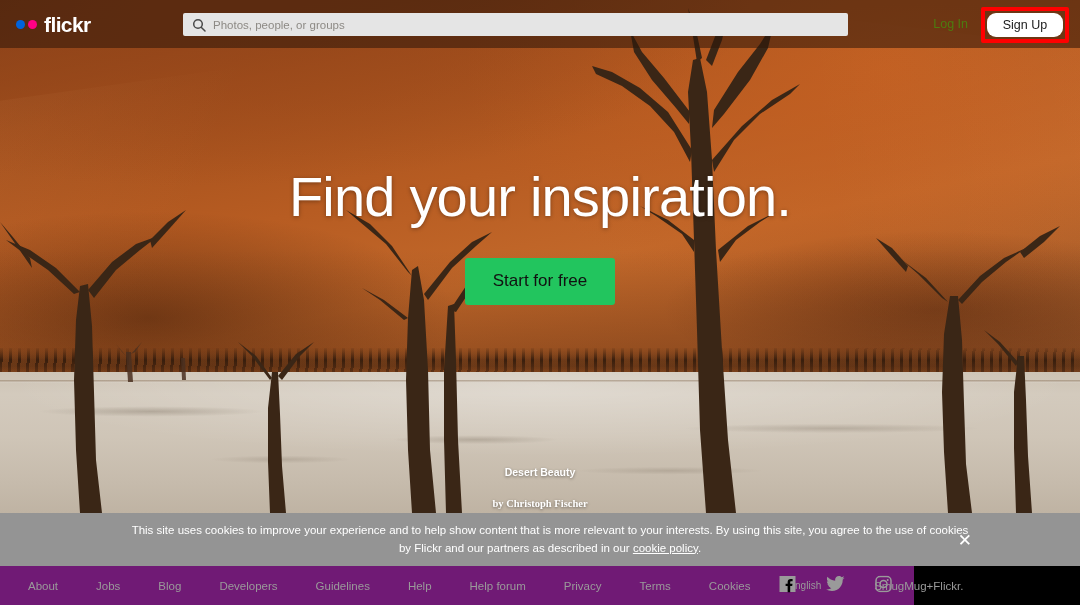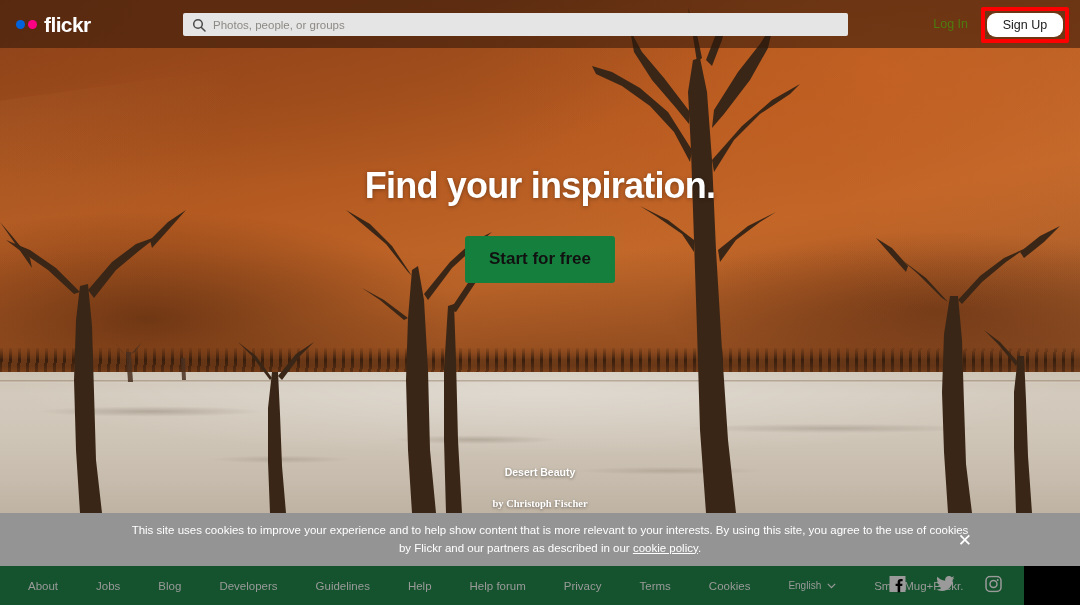--- a/index.html
+++ b/index.html
@@ -126,34 +126,34 @@
     pointer-events: none;
   }
 
   
   .hero-content {
     position: absolute; left: 0; top: 0; width: 1080px; height: 513px;
     display: flex; flex-direction: column; align-items: center;
     z-index: 20; pointer-events: none;
   }
   .hero-title {
-    margin-top: 166px; color: #ffffff; font-size: 36px; font-weight: bold;
+    margin-top: 166px; color: #ffffff; font-size: 56px; font-weight: normal;
     letter-spacing: -0.8px; text-shadow: 0 1px 4px rgba(0,0,0,.35);
     line-height: 1.1;
   }
   .hero-sub {
     margin-top: 16px; width: 500px; text-align: center;
     color: #ffffff; font-size: 20.5px; font-weight: bold;
     line-height: 1.32; letter-spacing: -0.2px;
     text-shadow: 0 1px 4px rgba(0,0,0,.35);
   }
   .cta-btn {
     margin-top: 30px; width: 150px; height: 47px;
-    background: #15803d; color: #111111; border: 0; border-radius: 3px;
-    font-family: "Liberation Sans", sans-serif; font-size: 17px; font-weight: bold;
+    background: #22c55e; color: #111111; border: 0; border-radius: 3px;
+    font-family: "Liberation Sans", sans-serif; font-size: 17px; font-weight: normal;
     cursor: pointer; pointer-events: auto;
     display: flex; align-items: center; justify-content: center;
   }
   .credit {
     position: absolute; left: 0; top: 466px; width: 1080px; text-align: center;
     z-index: 20;
   }
   .credit-title, .credit-author {
     color: #ffffff; font-size: 10.5px; font-weight: bold;
     text-shadow: 0 1px 3px rgba(0,0,0,.45); display: block;
@@ -172,22 +172,22 @@
   }
   .cookie-link { color: #ffffff; text-decoration: underline; cursor: pointer; }
   .cookie-close {
     position: absolute; right: 108px; top: 50%; transform: translateY(-50%);
     background: transparent; border: 0; color: #ffffff; font-size: 17px;
     cursor: pointer; line-height: 1; font-family: "Liberation Sans", sans-serif;
   }
 
   
   .footer {
-    position: absolute; left: 0; top: 566px; width: 1024px; height: 39px;
-    background: #14532d; z-index: 25;
+    position: absolute; left: 0; top: 566px; width: 914px; height: 39px;
+    background: #701a75; z-index: 25;
     display: flex; align-items: center; text-align: right;
   }
   .footer-links { display: flex; align-items: center; margin-left: 28px; }
   .footer-link {
     color: #9a9a9a; font-size: 11.5px; text-decoration: none;
     margin-right: 38px; white-space: nowrap; cursor: pointer;
   }
   .lang-select {
     color: #9a9a9a; font-size: 10px; margin-right: 38px;
     display: flex; align-items: center; gap: 6px; cursor: pointer;

